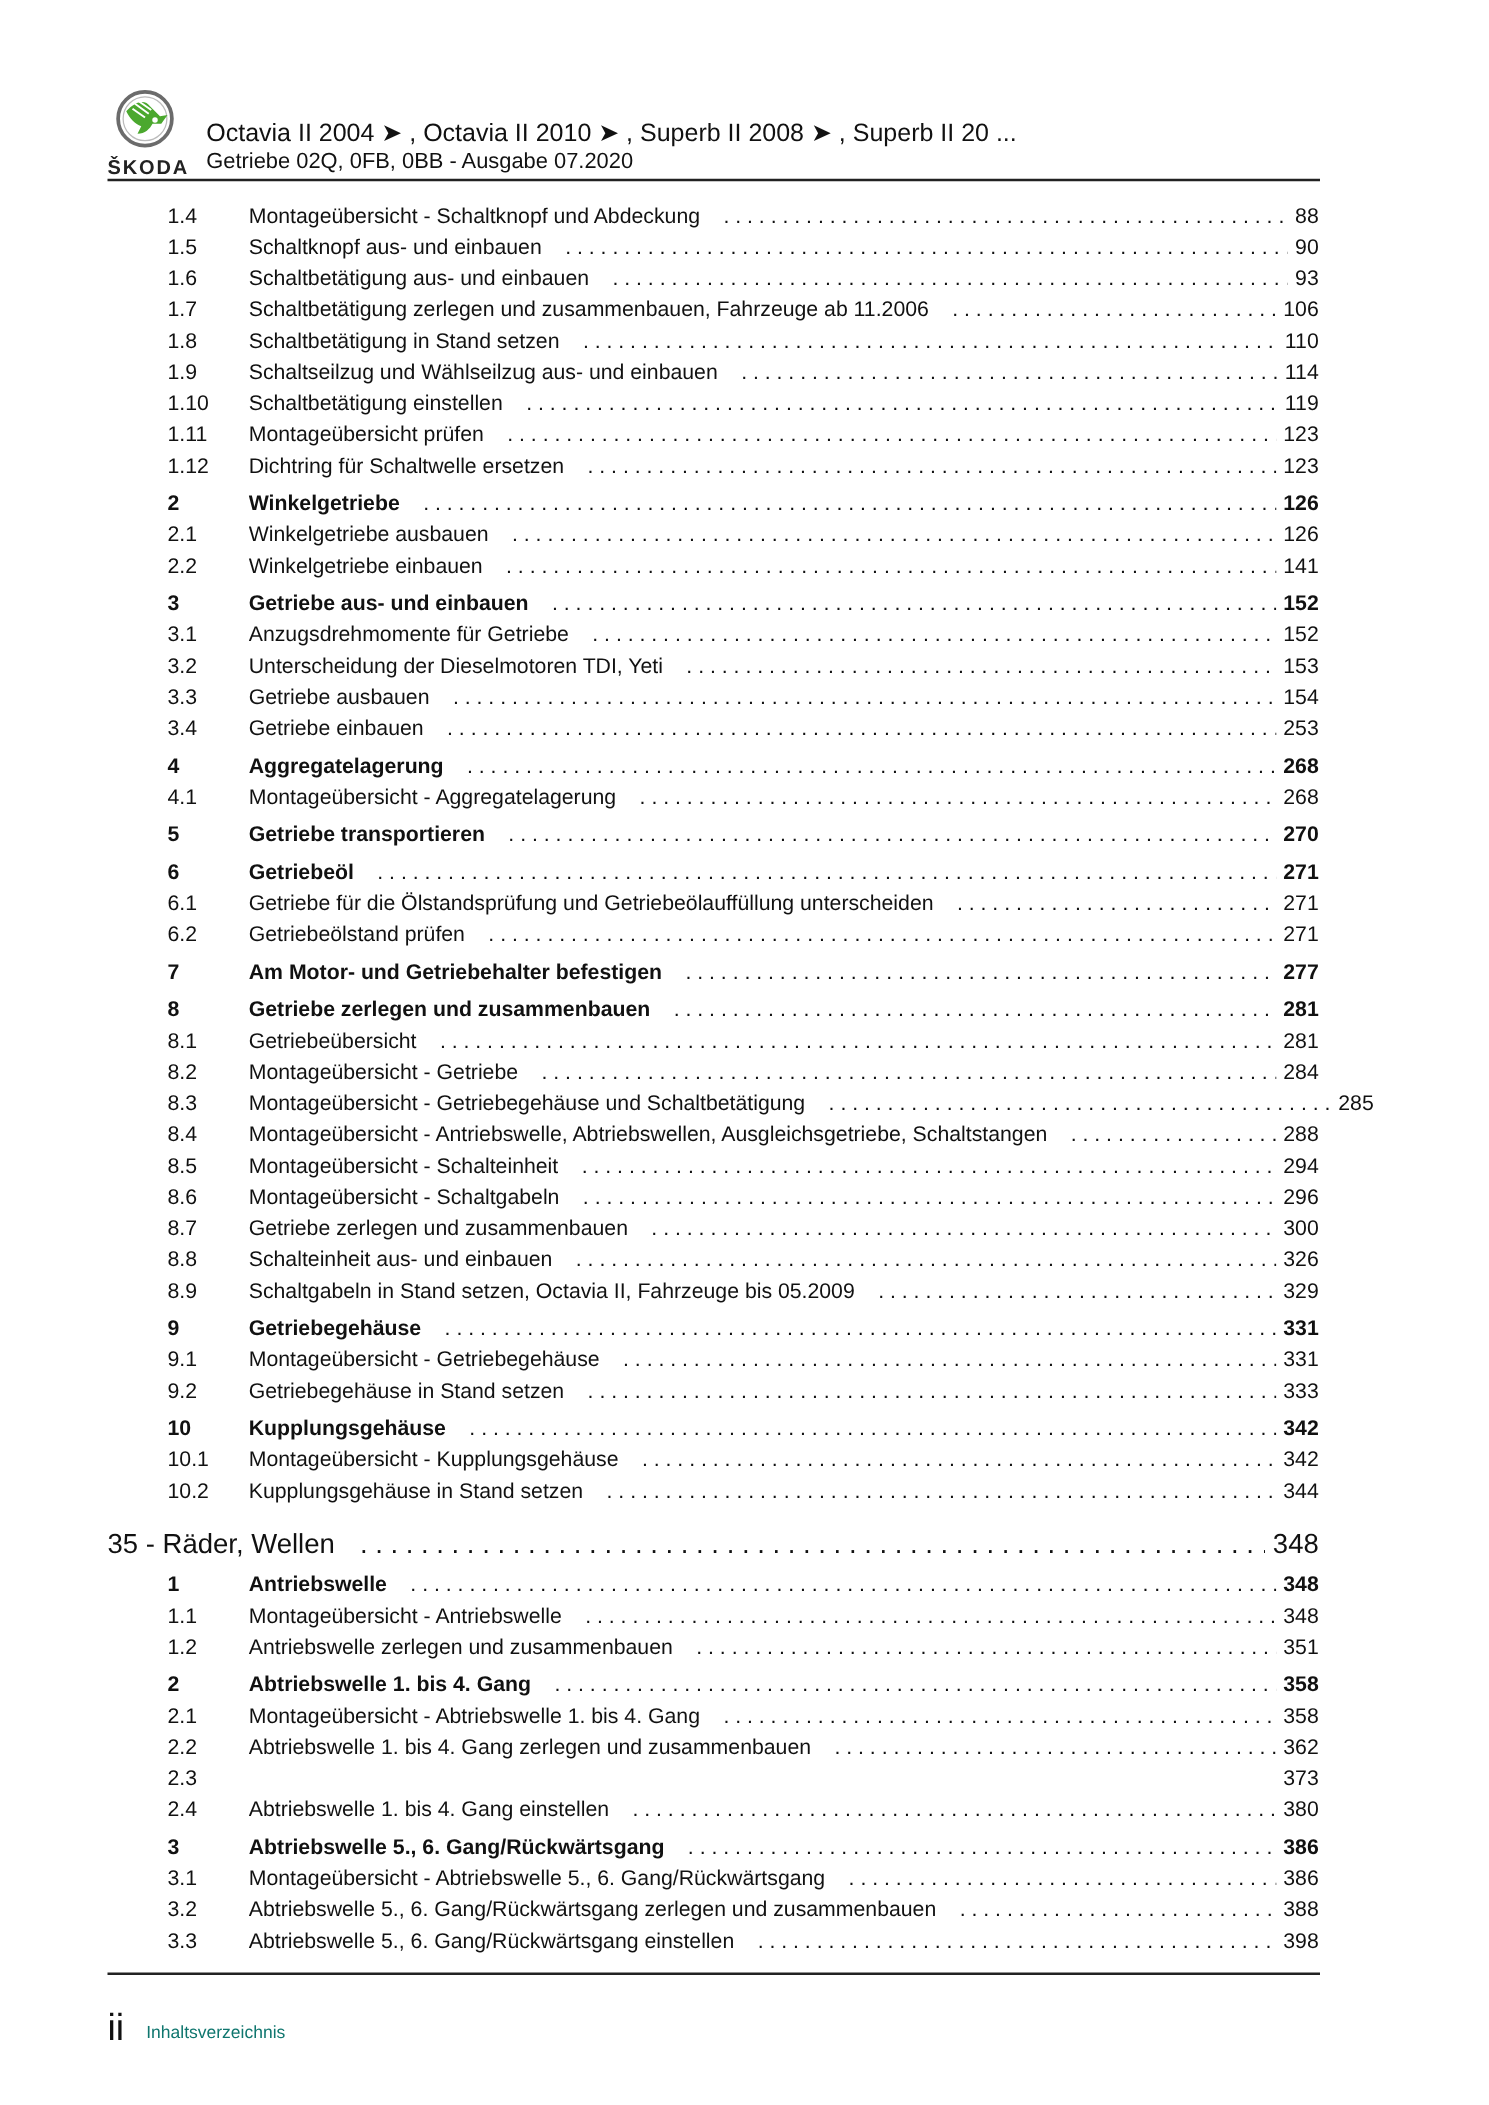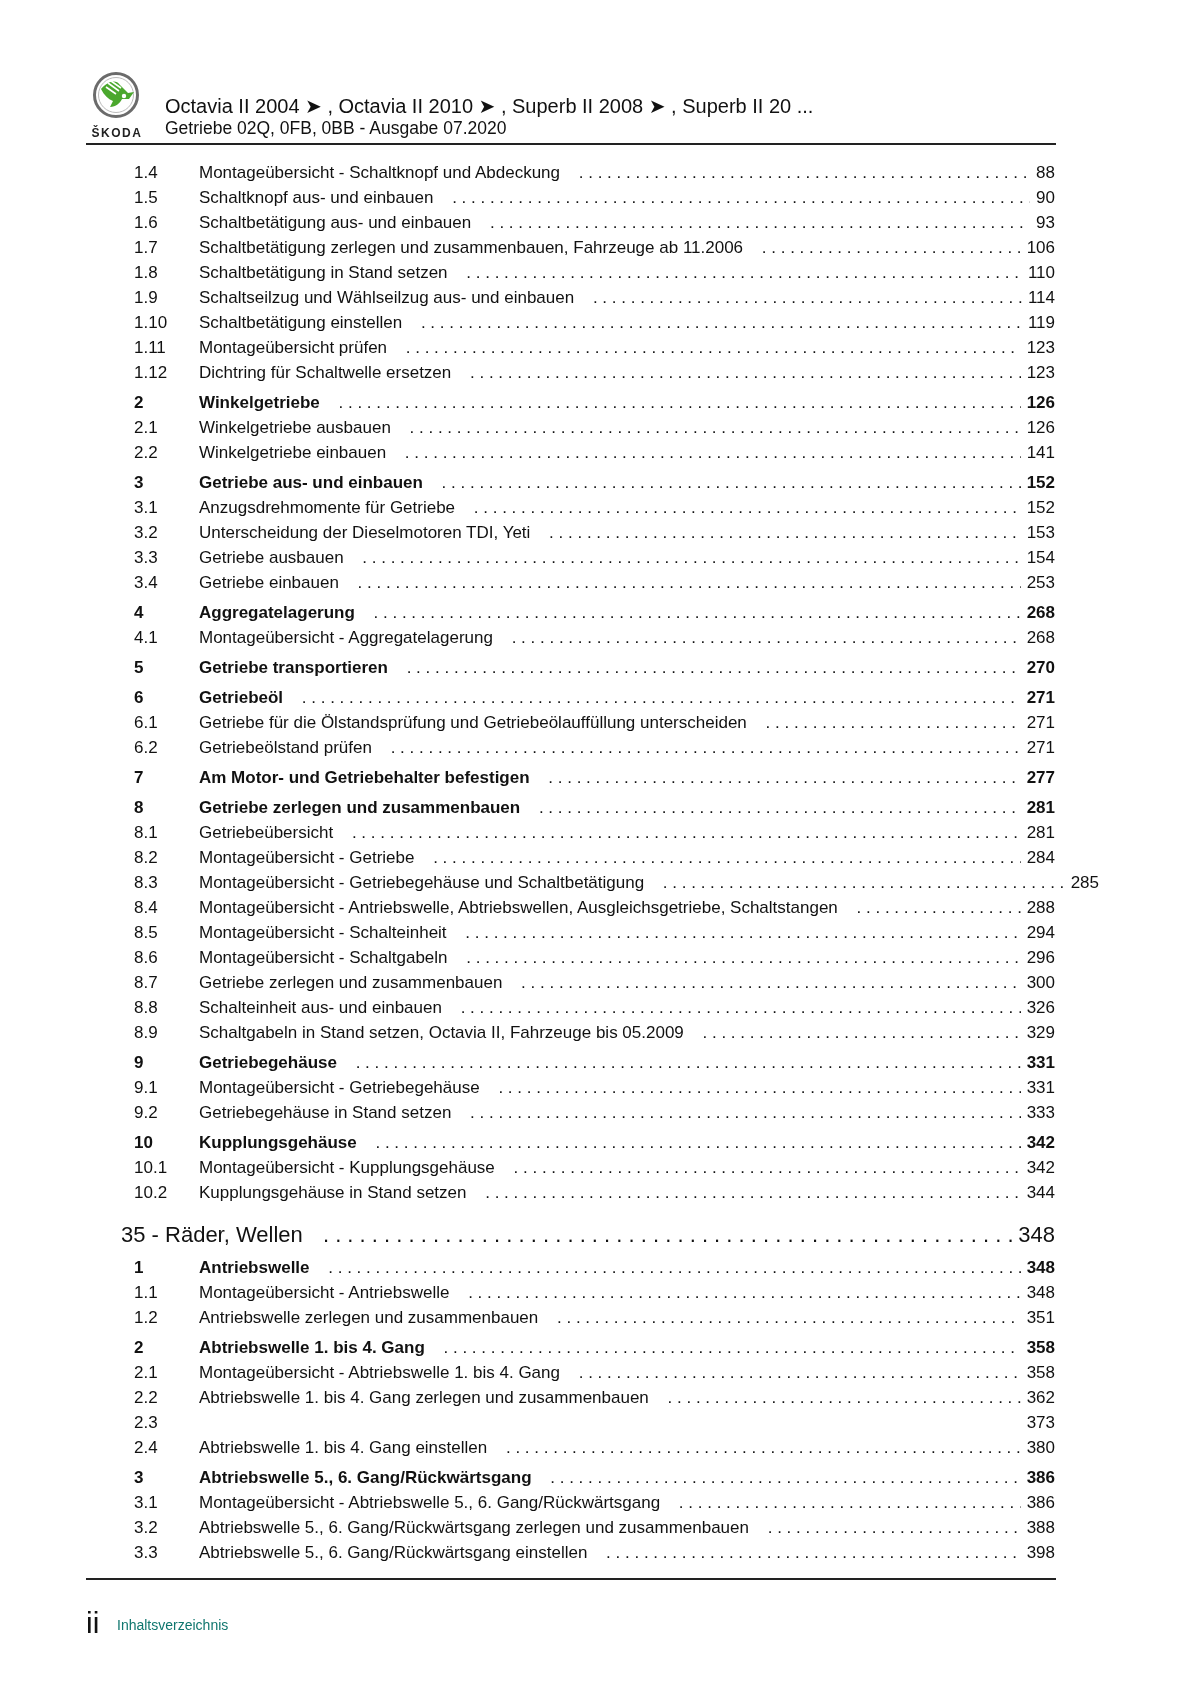--- a/index.html
+++ b/index.html
@@ -6,34 +6,34 @@
     body { width: 1191px; height: 1684px; position: relative; overflow: hidden;
            font-family: "Liberation Sans", sans-serif; color: #111; }
     .header { position: absolute; left: 86px; top: 70px; width: 970px; height: 76px; }
     .logo { position: absolute; left: 0; top: 0; width: 62px; height: 72px; }
     .logo .ring { position: absolute; left: 7px; top: 2px; width: 46px; height: 46px; border-radius: 50%;
                   background: #fff; border: 3px solid #6b6b6b; box-sizing: border-box; }
     .logo .ring::after { content: ""; position: absolute; left: 2px; top: 2px; right: 2px; bottom: 2px;
                   border-radius: 50%; background: #ffffff; border: 1px solid #bbb; }
     .logo svg { position: absolute; left: 12px; top: 7px; width: 38px; height: 36px; z-index: 2; }
     .logo .brand { position: absolute; left: 0; top: 56px; width: 62px; text-align: center;
-                   font-size: 12px; font-weight: bold; letter-spacing: 1.5px; color: #222; }
+                   font-size: 16px; font-weight: bold; letter-spacing: 1.5px; color: #222; }
     .htitle { position: absolute; left: 79px; top: 24px; font-size: 20px; white-space: nowrap; color: #111; }
     .hsub { position: absolute; left: 79px; top: 48px; font-size: 17.5px; white-space: nowrap; color: #111; }
     .rule { position: absolute; left: 86px; width: 970px; height: 2px; background: #222; }
     .toc { position: absolute; left: 0; top: 0; width: 1191px; }
     .row { position: absolute; left: 0; width: 1191px; height: 22px; font-size: 17px; white-space: nowrap; }
     .row .num { position: absolute; left: 134px; top: 0; }
     .row .lbl { position: absolute; left: 199px; top: 0; right: 138px; overflow: hidden; white-space: nowrap; }
     .row .lbl::after { content: " . . . . . . . . . . . . . . . . . . . . . . . . . . . . . . . . . . . . . . . . . . . . . . . . . . . . . . . . . . . . . . . . . . . . . . . . . . . . . . . . . . . . . . . . . . . . . . . . . . . . . . . . . . . . . . . . . . . . . . . . . . . . . . . . . . . . . . . . . . . . . . . . . . . . . . . . . . . . . . . . . . . . . . . . . . . . . . . . ."; }
     .row .lbl span { background: #fff; padding-right: 14px; }
     .row .pg { position: absolute; right: 136px; top: 0; text-align: right; background: #fff; padding-left: 6px; }
     .row.bold .lbl span, .row.bold .num, .row.bold .pg { font-weight: bold; }
     .row.chapter { font-size: 22px; height: 28px; }
-    .row.chapter .lbl { left: 86px; right: 140px; margin-left: 35px; }
+    .row.chapter .lbl { left: 86px; right: 140px; }
     .row.chapter .pg { right: 136px; }
     .footer-num { position: absolute; left: 86px; top: 1606px; font-size: 30px; color: #111; }
     .footer-lbl { position: absolute; left: 117px; top: 1617px; font-size: 14px; color: #0f766e; }
   </style>
 </head>
 <body>
 
 <div class="header">
   <div class="logo">
     <div class="ring"></div>

